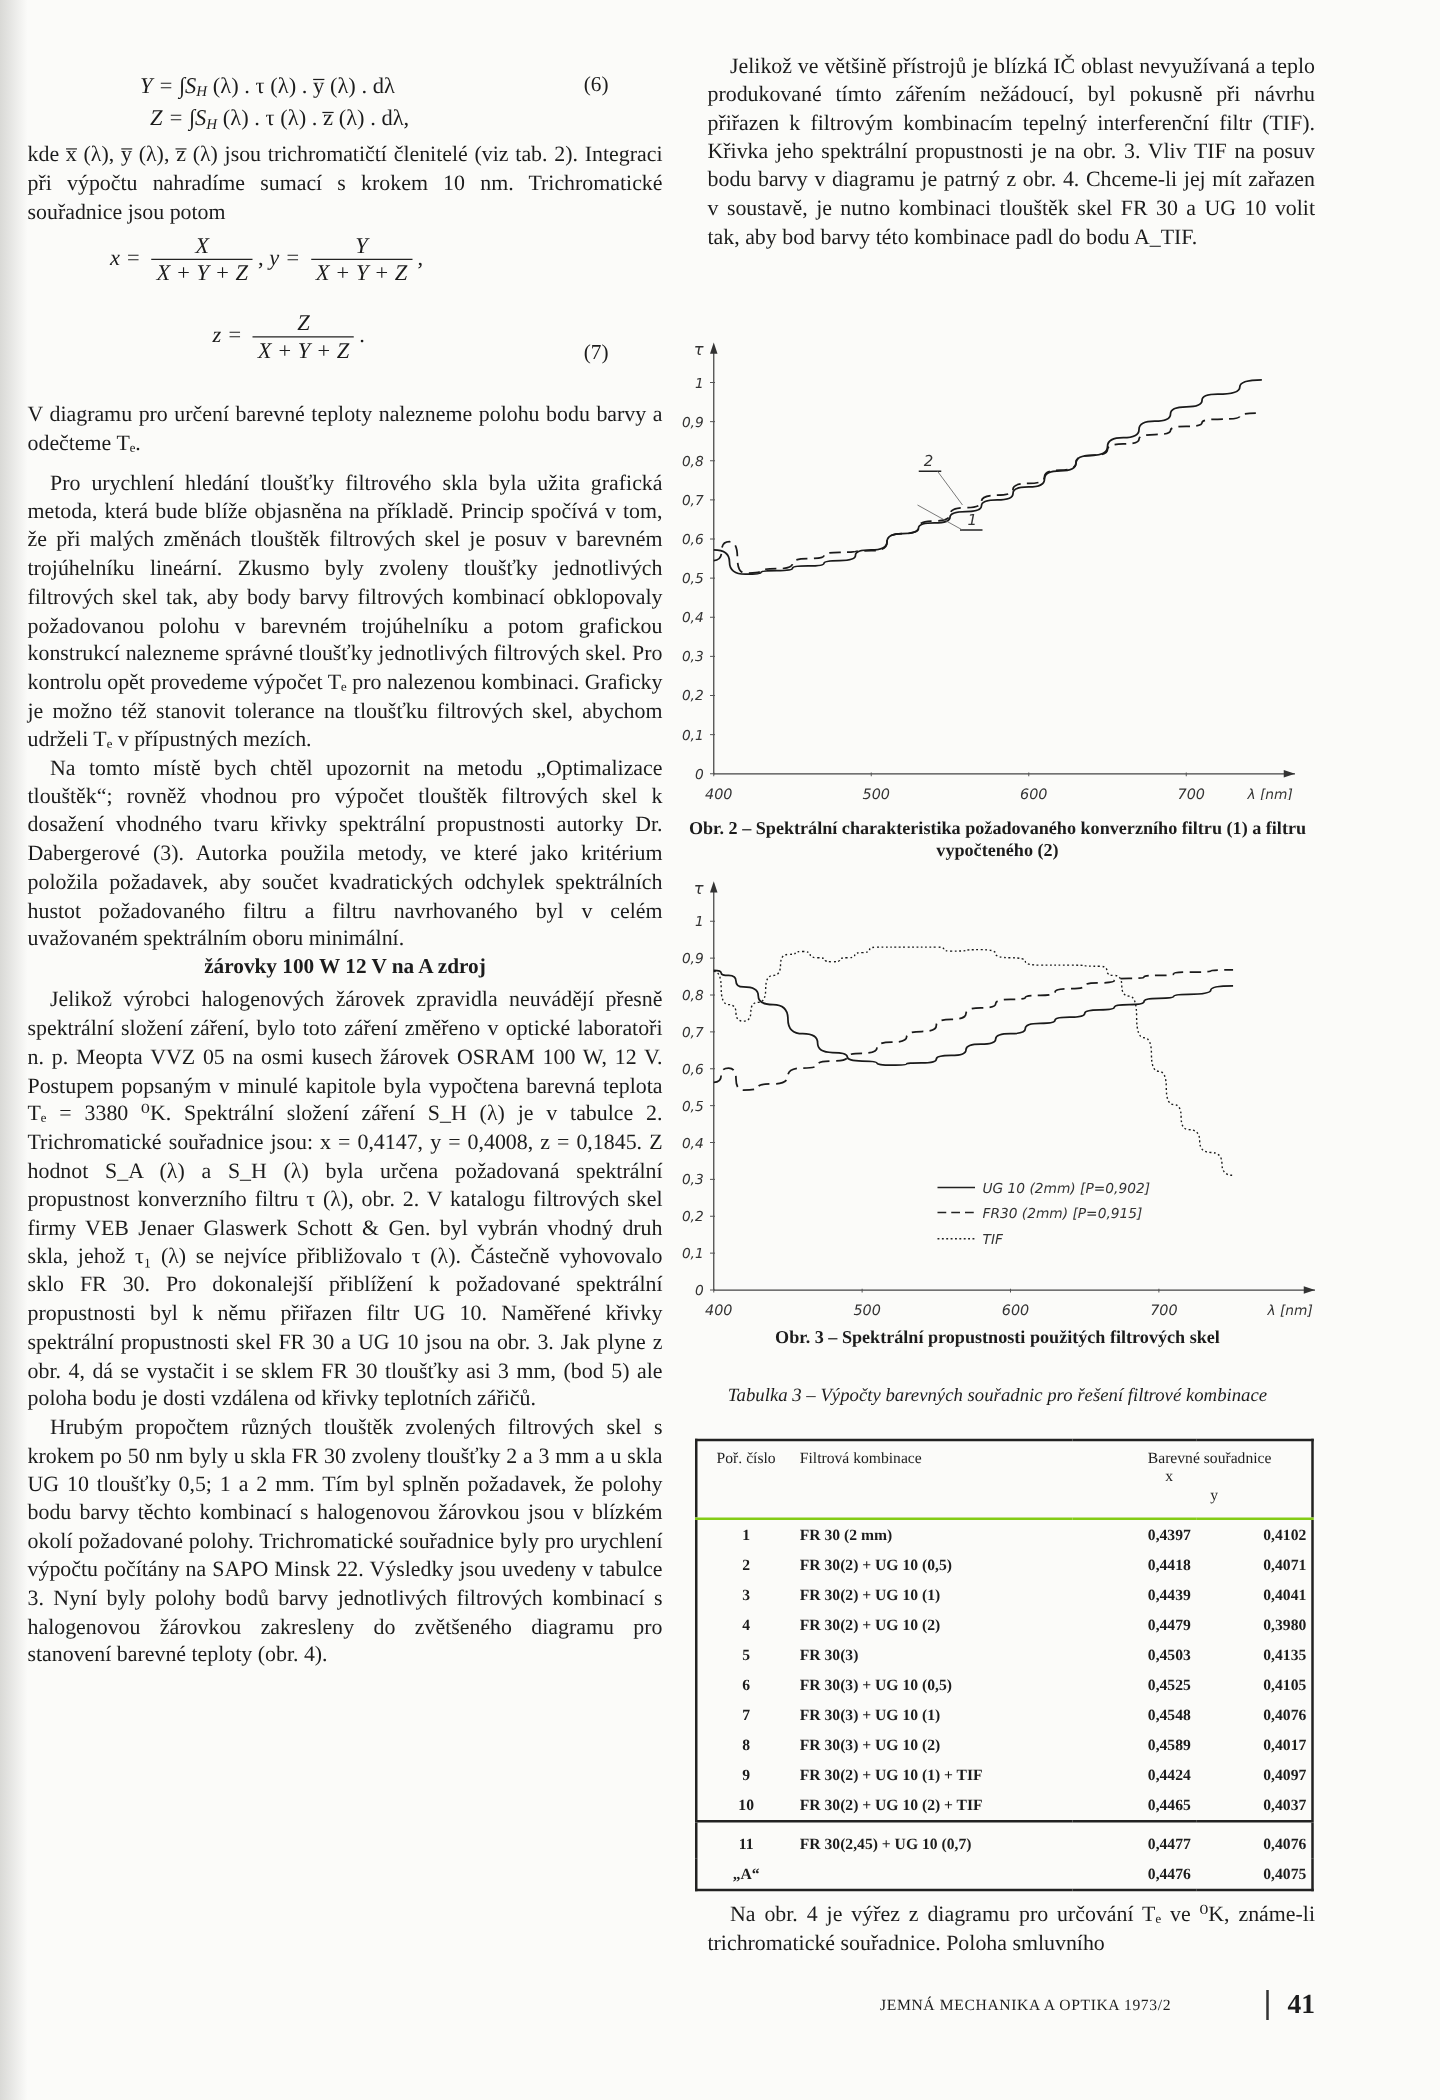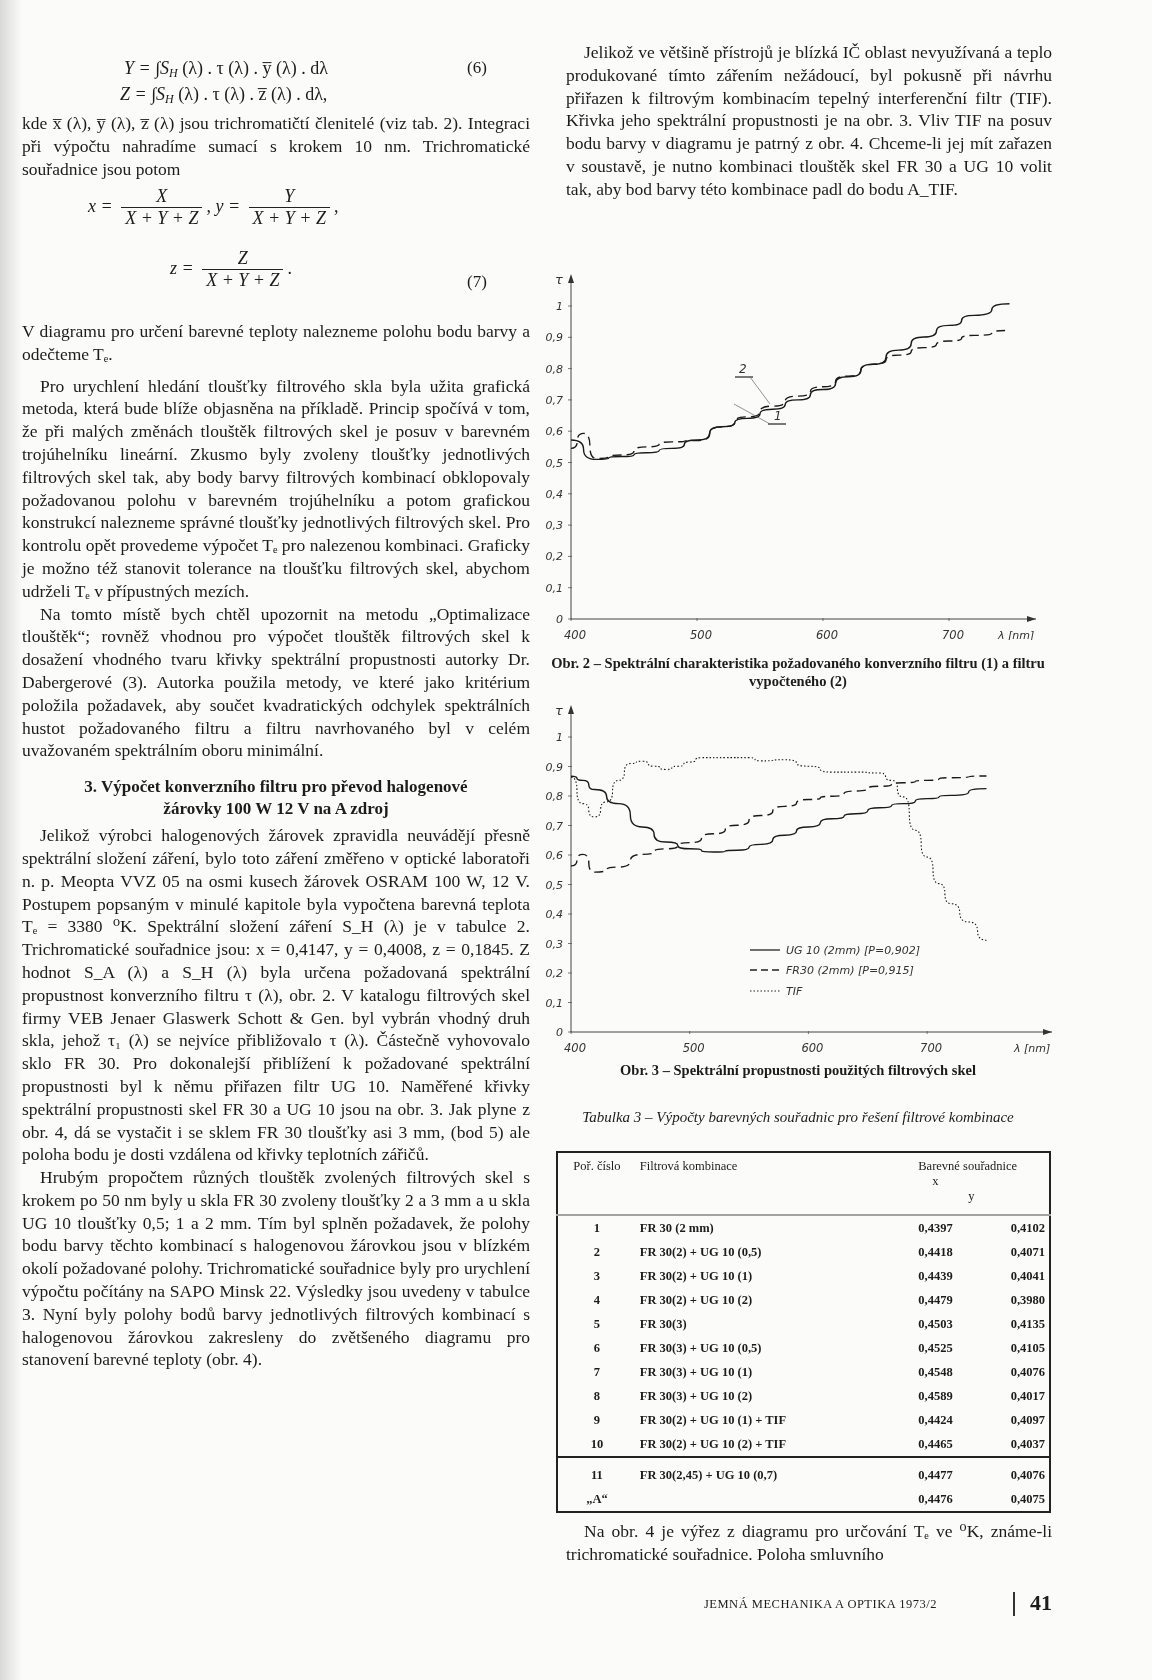--- a/index.html
+++ b/index.html
@@ -16,33 +16,33 @@
   .eqno { position:absolute; font-size:17px; }
   .frac { display:inline-block; vertical-align:middle; text-align:center; margin:0 4px; }
   .frac .num { display:block; padding:0 4px; }
   .frac .den { display:block; border-top:1px solid #222; padding:0 4px; }
   h3 { margin:0; font-size:17px; font-weight:bold; text-align:center; line-height:22px; }
   .caption { font-size:14.5px; font-weight:bold; text-align:center; line-height:18px; }
   .tabcap { font-size:15px; font-style:italic; text-align:center; line-height:18px; }
   svg text { font-family:"DejaVu Sans",sans-serif; font-style:italic; fill:#333; }
   table.t3 { position:absolute; left:556px; top:1151px; width:495px; border-collapse:collapse;
              border:2px solid #222; font-size:12.5px; font-family:"Liberation Serif",serif; }
-  table.t3 th { font-weight:normal; text-align:left; padding:6px 4px 10px 4px; vertical-align:top; border-bottom:2px solid #a3a3a3; }
+  table.t3 th { font-weight:normal; text-align:left; padding:6px 4px 10px 4px; vertical-align:top; border-bottom:2px solid #84cc16; }
   table.t3 td { padding:3px 4px; height:18px; font-weight:bold; }
   table.t3 tr.sep td { border-top:2px solid #222; padding-top:8px; }
   .footer { position:absolute; left:704px; top:1597px; font-size:12.5px; letter-spacing:0.5px; }
   .pageno { position:absolute; left:1030px; top:1590px; font-size:22px; font-weight:bold; }
   .pagebar { position:absolute; left:1013px; top:1592px; width:1.5px; height:24px; background:#333; }
 </style>
 </head>
 <body>
 
 <div class="gutter"></div>
 
-<div class="eq" style="left:124px; top:58px;">
+<div class="eq" style="left:112px; top:58px;">
   <i>Y = ∫S</i><i style="font-size:12px;vertical-align:-3px">H</i>&nbsp;<span>(λ) . τ (λ) . y̅ (λ) . dλ</span>
 </div>
 <div class="eqno" style="left:467px; top:58px;">(6)</div>
 <div class="eq" style="left:120px; top:84px;">
   <i>Z = ∫S</i><i style="font-size:12px;vertical-align:-3px">H</i>&nbsp;<span>(λ) . τ (λ) . z̅ (λ) . dλ,</span>
 </div>
 
 <div class="col-left" style="top:112px;">
   <p>kde x̅ (λ), y̅ (λ), z̅ (λ) jsou trichromatičtí členitelé (viz tab. 2). Integraci při výpočtu nahradíme sumací s krokem 10 nm. Trichromatické souřadnice jsou potom</p>
 </div>
@@ -56,21 +56,20 @@
 <div class="eq" style="left:170px; top:248px;">
   <i>z =</i>
   <span class="frac"><i class="num">Z</i><i class="den">X + Y + Z</i></span><span>.</span>
 </div>
 <div class="eqno" style="left:467px; top:272px;">(7)</div>
 
 <div class="col-left" style="top:320px;">
   <p>V diagramu pro určení barevné teploty nalezneme polohu bodu barvy a odečteme Tₑ.</p>
   <p class="indent" style="margin-top:9px">Pro urychlení hledání tloušťky filtrového skla byla užita grafická metoda, která bude blíže objasněna na příkladě. Princip spočívá v tom, že při malých změnách tlouštěk filtrových skel je posuv v barevném trojúhelníku lineární. Zkusmo byly zvoleny tloušťky jednotlivých filtrových skel tak, aby body barvy filtrových kombinací obklopovaly požadovanou polohu v barevném trojúhelníku a potom grafickou konstrukcí nalezneme správné tloušťky jednotlivých filtrových skel. Pro kontrolu opět provedeme výpočet Tₑ pro nalezenou kombinaci. Graficky je možno též stanovit tolerance na tloušťku filtrových skel, abychom udrželi Tₑ v přípustných mezích.</p>
   <p class="indent">Na tomto místě bych chtěl upozornit na metodu „Optimalizace tlouštěk“; rovněž vhodnou pro výpočet tlouštěk filtrových skel k dosažení vhodného tvaru křivky spektrální propustnosti autorky Dr. Dabergerové (3). Autorka použila metody, ve které jako kritérium položila požadavek, aby součet kvadratických odchylek spektrálních hustot požadovaného filtru a filtru navrhovaného byl v celém uvažovaném spektrálním oboru minimální.</p>
-  <h3 style="margin-top:14px">3. Výpočet konverzního filtru pro převod halogenové</h3>
   <h3 style="margin-bottom:4px">žárovky 100 W 12 V na A zdroj</h3>
   <p class="indent">Jelikož výrobci halogenových žárovek zpravidla neuvádějí přesně spektrální složení záření, bylo toto záření změřeno v optické laboratoři n. p. Meopta VVZ 05 na osmi kusech žárovek OSRAM 100 W, 12 V. Postupem popsaným v minulé kapitole byla vypočtena barevná teplota Tₑ = 3380 ⁰K. Spektrální složení záření S_H (λ) je v tabulce 2. Trichromatické souřadnice jsou: x = 0,4147, y = 0,4008, z = 0,1845. Z hodnot S_A (λ) a S_H (λ) byla určena požadovaná spektrální propustnost konverzního filtru τ (λ), obr. 2. V katalogu filtrových skel firmy VEB Jenaer Glaswerk Schott &amp; Gen. byl vybrán vhodný druh skla, jehož τ₁ (λ) se nejvíce přibližovalo τ (λ). Částečně vyhovovalo sklo FR 30. Pro dokonalejší přiblížení k požadované spektrální propustnosti byl k němu přiřazen filtr UG 10. Naměřené křivky spektrální propustnosti skel FR 30 a UG 10 jsou na obr. 3. Jak plyne z obr. 4, dá se vystačit i se sklem FR 30 tloušťky asi 3 mm, (bod 5) ale poloha bodu je dosti vzdálena od křivky teplotních zářičů.</p>
   <p class="indent">Hrubým propočtem různých tlouštěk zvolených filtrových skel s krokem po 50 nm byly u skla FR 30 zvoleny tloušťky 2 a 3 mm a u skla UG 10 tloušťky 0,5; 1 a 2 mm. Tím byl splněn požadavek, že polohy bodu barvy těchto kombinací s halogenovou žárovkou jsou v blízkém okolí požadované polohy. Trichromatické souřadnice byly pro urychlení výpočtu počítány na SAPO Minsk 22. Výsledky jsou uvedeny v tabulce 3. Nyní byly polohy bodů barvy jednotlivých filtrových kombinací s halogenovou žárovkou zakresleny do zvětšeného diagramu pro stanovení barevné teploty (obr. 4).</p>
 </div>
 
 <div class="col-right" style="top:41px;">
   <p class="indent">Jelikož ve většině přístrojů je blízká IČ oblast nevyužívaná a teplo produkované tímto zářením nežádoucí, byl pokusně při návrhu přiřazen k filtrovým kombinacím tepelný interferenční filtr (TIF). Křivka jeho spektrální propustnosti je na obr. 3. Vliv TIF na posuv bodu barvy v diagramu je patrný z obr. 4. Chceme-li jej mít zařazen v soustavě, je nutno kombinaci tlouštěk skel FR 30 a UG 10 volit tak, aby bod barvy této kombinace padl do bodu A_TIF.</p>
 </div>
 
 <svg id="fig2" style="position:absolute; left:540px; top:270px;" width="520" height="370">

